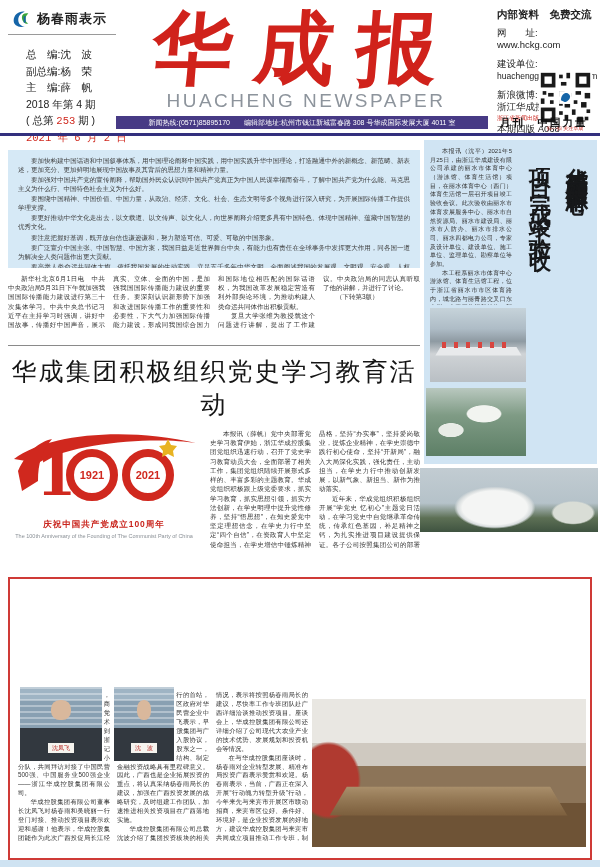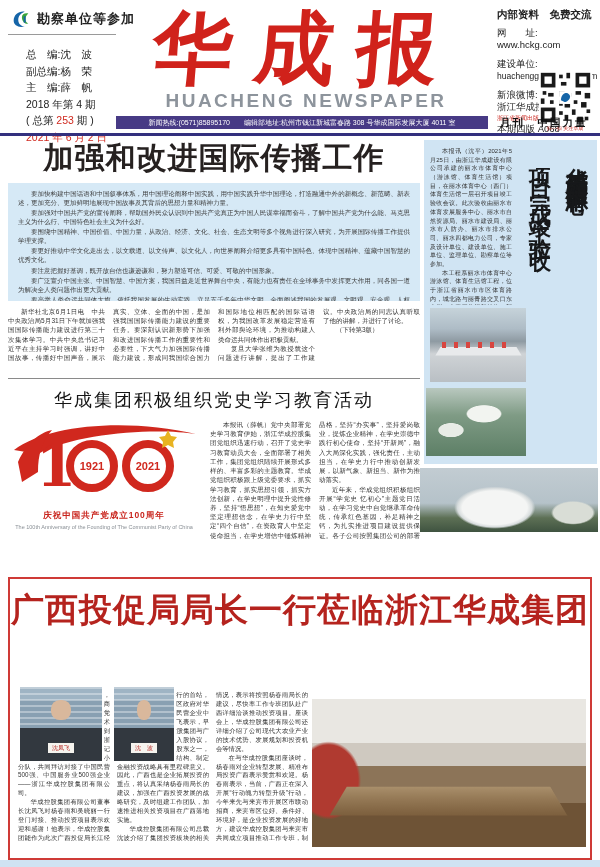--- a/index.html
+++ b/index.html
@@ -4,26 +4,26 @@
 <style>
   html,body{margin:0;padding:0;background:#e8e8e8;}
   .page{position:relative;width:600px;height:867px;background:#ffffff;margin:0 auto;
         font-family:"Liberation Sans","DejaVu Sans",sans-serif;color:#222;overflow:hidden;}
 
   
   .organizer{position:absolute;left:10px;top:8px;display:flex;align-items:center;gap:5px;}
   .organizer .org-label{font-size:13px;font-weight:bold;color:#222;letter-spacing:1px;}
   .org-underline{position:absolute;left:8px;top:34px;width:108px;height:1px;background:#9a9a9a;}
   .editors{position:absolute;left:26px;top:46px;font-size:10.5px;line-height:16.5px;color:#222;}
-  .editors .red{color:#d0281e;}
+  .editors .red{color:#d0281e;font-family:Liberation Mono, monospace;}
   .calligraphy{position:absolute;left:138px;top:0px;width:336px;text-align:center;
       font-family:"DejaVu Serif","Liberation Serif",serif;font-weight:bold;color:#d0221b;
       font-size:80px;line-height:96px;letter-spacing:22px;transform:skewX(-5deg);white-space:nowrap;}
   .title-en{position:absolute;left:138px;top:90px;width:336px;text-align:center;
-      font-size:19px;font-weight:700;color:#8d949c;letter-spacing:2.5px;}
+      font-size:19px;font-weight:400;color:#8d949c;letter-spacing:2.5px;}
   .hotline-bar{position:absolute;left:116px;top:116px;width:372px;height:13px;background:#473a85;
       color:#fff;font-size:7px;line-height:13px;text-align:center;white-space:nowrap;}
   .mh-right{position:absolute;left:497px;top:8px;width:100px;font-size:9.5px;line-height:12.5px;color:#222;}
   .mh-right .b{font-weight:bold;font-size:10.5px;}
   .mh-right .gap{height:6px;}
   .mh-right .sm{font-size:8.5px;}
   .mh-right .reg{font-size:6px;color:#c9241c;line-height:9px;}
   .qr{position:absolute;left:539px;top:71px;width:53px;height:53px;background:#fff;}
   .qr-caption{position:absolute;left:536px;top:125px;width:58px;font-size:5px;color:#c9241c;text-align:center;line-height:6px;}
   .monthly{position:absolute;left:500px;top:116px;width:96px;font-size:10.5px;font-weight:bold;color:#111;letter-spacing:2px;}
@@ -34,21 +34,21 @@
   .kicker{font-size:17px;font-weight:500;color:#141414;text-align:center;letter-spacing:1px;margin:2px 0 5px;}
   .headline{font-size:30px;line-height:33px;font-weight:900;color:#262120;text-align:center;letter-spacing:1px;white-space:nowrap;}
   .bullets-box{margin-top:9px;height:118px;background:#d6e9f6;padding:7px 10px;box-sizing:border-box;overflow:hidden;}
   .bullets-box p{margin:0 0 2px;font-size:6.5px;line-height:1.32;color:#3c3c3c;text-indent:2em;text-align:justify;}
   .lead-body{margin-top:6px;height:64px;column-count:4;column-gap:8px;overflow:hidden;}
   .lead-body p{margin:0;font-size:6.5px;line-height:1.42;color:#333;text-indent:2em;text-align:justify;}
   .jump-note{font-size:6.5px;color:#333;text-align:right;margin-top:2px;}
   .lead-divider{margin-top:7px;border-top:1px solid #8a8a8a;}
 
   
-  .party-title{font-size:18px;font-weight:500;color:#151515;text-align:center;letter-spacing:2px;margin:9px 0 8px;}
+  .party-title{font-size:25px;font-weight:500;color:#151515;text-align:center;letter-spacing:2px;margin:9px 0 8px;}
   .party-body{display:flex;gap:10px;height:128px;overflow:hidden;}
   .party-figure{width:192px;flex:0 0 192px;position:relative;text-align:center;}
   .party-caption-cn{font-size:8.5px;font-weight:bold;color:#c9241c;margin-top:2px;letter-spacing:1px;}
   .party-caption-en{font-size:5.5px;color:#8a9096;line-height:7px;margin-top:2px;}
   .party-text{flex:1;column-count:2;column-gap:8px;overflow:hidden;}
   .party-text p{margin:0;font-size:6.5px;line-height:1.42;color:#333;text-indent:2em;text-align:justify;}
 
   
   .sidebar-panel{position:absolute;left:424px;top:140px;width:173px;height:324px;background:#d0e4f3;}
   .sb-body{position:absolute;left:6px;top:7px;width:82px;height:158px;overflow:hidden;}
@@ -102,21 +102,21 @@
 
 <div class="page">
 
   <header>
     <div class="organizer">
       <svg width="22" height="22" viewBox="0 0 24 24">
         <path d="M4 14 C4 7 10 3 16 4 C11 6 9 9 9 13 C9 17 12 20 16 20 C10 22 4 19 4 14 Z" fill="#1565a8"></path>
         <path d="M13 10 C13 7 16 5 20 6 C18 8 17 9 17 12 C17 15 18 16 20 17 C16 18 13 14 13 10 Z" fill="#3aa53c"></path>
         <rect x="15" y="9" width="2" height="7" fill="#1565a8"></rect>
       </svg>
-      <span class="org-label">勘察单位等参加</span>
+      <span class="org-label">杨春雨表示</span>
     </div>
     <div class="org-underline"></div>
 
     <div class="editors">
       <div>总　编:沈　波</div>
       <div>副总编:杨　荣</div>
       <div>主　编:薛　帆</div>
       <div>2018 年第 4 期</div>
       <div><span>( 总第 </span><span class="red">253</span><span> 期 )</span></div>
       <div class="red">2021 年 6 月 2 日</div>
@@ -177,21 +177,20 @@
           <path d="M1 5 C1 2 3 1 4 1 C5 1 6 2 6 3 C6 5 4 6 3 6 Z" fill="#1565a8"></path>
         </g>
     </svg>
     <div class="qr-caption">扫一扫 关注华成</div>
 
     <div class="monthly">月刊　中国力量</div>
   </header>
   <div class="masthead-rule"></div>
 
   <section class="lead">
-    <div class="headline">加强和改进国际传播工作</div>
 
     <div class="bullets-box">
         <p>要加快构建中国话语和中国叙事体系，用中国理论阐释中国实践，用中国实践升华中国理论，打造融通中外的新概念、新范畴、新表述，更加充分、更加鲜明地展现中国故事及其背后的思想力量和精神力量。</p>
         <p>要加强对中国共产党的宣传阐释，帮助国外民众认识到中国共产党真正为中国人民谋幸福而奋斗，了解中国共产党为什么能、马克思主义为什么行、中国特色社会主义为什么好。</p>
         <p>要围绕中国精神、中国价值、中国力量，从政治、经济、文化、社会、生态文明等多个视角进行深入研究，为开展国际传播工作提供学理支撑。</p>
         <p>要更好推动中华文化走出去，以文载道、以文传声、以文化人，向世界阐释介绍更多具有中国特色、体现中国精神、蕴藏中国智慧的优秀文化。</p>
         <p>要注意把握好基调，既开放自信也谦逊谦和，努力塑造可信、可爱、可敬的中国形象。</p>
         <p>要广泛宣介中国主张、中国智慧、中国方案，我国日益走近世界舞台中央，有能力也有责任在全球事务中发挥更大作用，同各国一道为解决全人类问题作出更大贡献。</p>
         <p>要高举人类命运共同体大旗，依托我国发展的生动实践，立足五千多年中华文明，全面阐述我国的发展观、文明观、安全观、人权观、生态观、国际秩序观和全球治理观。</p>
       </div>
@@ -234,21 +233,20 @@
         <p>本工程系丽水市体育中心游泳馆、体育生活馆工程，位于浙江省丽水市市区体育路内，城北路与丽青路交叉口东南侧。本工程为框架结构，部分钢结构，体育生活馆地下一层，地上三至四层，游泳馆地下二层，地上二层，总建筑面积68854.82平方米，合同工期870天。</p>
       </div>
     <div class="v-head first">华成建设承建的丽水体育中心</div>
     <div class="v-head second">项目完成竣工验收</div>
     <div class="photo photo-meeting"></div>
     <div class="photo photo-aerial"></div>
   </aside>
   <div class="photo photo-stadium"></div>
 
   <section class="redbox">
-    <div class="red-headline l1">广西投促局局长一行莅临浙江华成集团</div>
     <div class="rb-content">
       <div class="rb-text">
           <p>本报讯（薛帆）5月10日，为做好对接长江经济带精准招商活动，广西自治区投资促进局党组书记、局长，自治区经济技术协作办公室主任杨春雨率队来到长江经济带精准招商首站——浙江杭州，与广西来宾市委副书记吴晓丽率领的来宾市精准招商小分队，共同拜访对接了中国民营500强、中国服务业500强企业——浙江华成控股集团有限公司。</p>
           <p>华成控股集团有限公司董事长沈凤飞对杨春雨和吴晓丽一行登门对接、推动投资项目表示欢迎和感谢！他表示，华成控股集团能作为此次广西投促局长江经济带精准招商杭州一行的首站，充分体现了广西自治区政府对华成控股集团在浙江省民营企业中知名度的认可。沈凤飞表示，早在2017年底，华成控股集团与广西桂林银行签署增资入股协议，成为桂林银行第十大股东之一，对华成集团优化资产结构、制定金融投资战略具有里程碑意义。因此，广西也是企业拓展投资的重点，将认真采纳杨春雨局长的建议，加强在广西投资发展的战略研究，及时组建工作团队，加速推进相关投资项目在广西落地实施。</p>
           <p>华成控股集团有限公司总裁沈波介绍了集团投资板块的相关情况，表示将按照杨春雨局长的建议，尽快率工作专班团队赴广西详细洽谈推动投资项目。座谈会上，华成控股集团有限公司还详细介绍了公司现代大农业产业的技术优势、发展规划和投资机会等情况。</p>
           <p>在与华成控股集团座谈时，杨春雨对企业转型发展、精准布局投资广西表示赞赏和欢迎。杨春雨表示，当前，广西正在深入开展“行动魄力转型升级”行动，今年来先与来宾市开展区市联动招商，来宾市区位好、条件好、环境好，是企业投资发展的好地方，建议华成控股集团与来宾市共同成立项目推动工作专班，制定项目推进工作的路线图和时间表，共同加速推动项目早日落地，自治区投资促进局将助力做好跟踪服务工作。</p>
         </div>
       <div class="portrait portrait1">
         <span class="face"></span>
         <span class="nameplate">沈凤飞</span>

